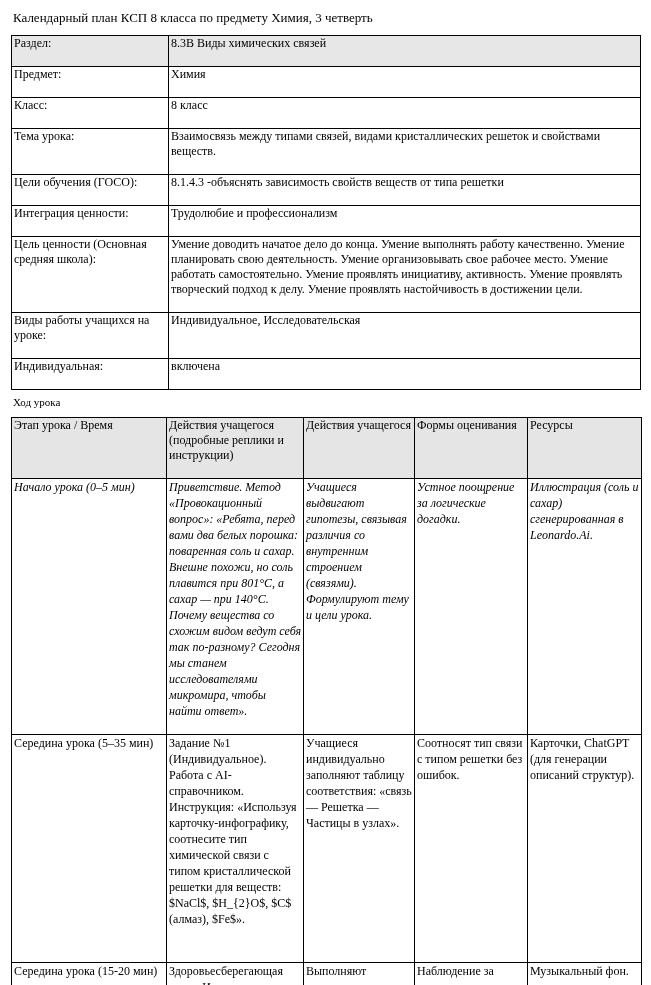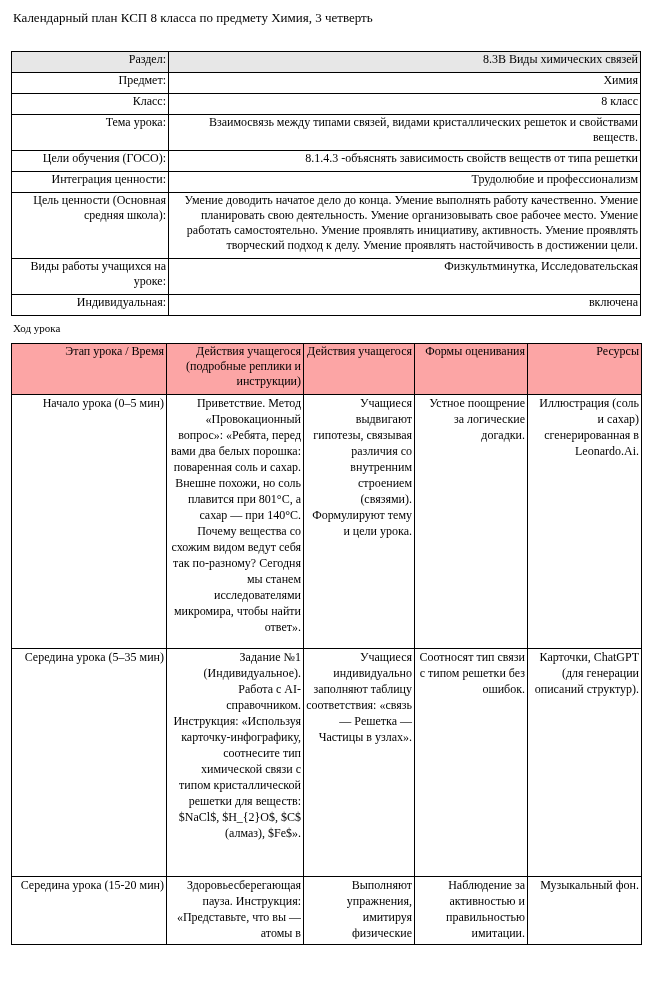--- a/index.html
+++ b/index.html
@@ -4,49 +4,49 @@
 <style>
   * { margin: 0; padding: 0; box-sizing: border-box; }
   html, body { background: #ffffff; }
   body {
     width: 651px; height: 985px; overflow: hidden;
     font-family: "Liberation Serif", "DejaVu Serif", serif;
     color: #000;
   }
   .page { padding: 9px 10px 0 11px; }
   .doc-title {
-    font-size: 13px; line-height: 16px; margin: 1px 0 25px 2px;
+    font-size: 13px; line-height: 16px; margin: 1px 0 9px 2px;
     font-weight: normal;
   }
   table {
     width: 630px; border-collapse: collapse; table-layout: fixed;
   }
   td, th {
     border: 1px solid #000; vertical-align: top;
-    font-size: 12px; padding: 0 2px 5px 2px;
-    font-weight: normal; text-align: right;
+    font-size: 12px; padding: 0 2px 15px 2px;
+    font-weight: normal; text-align: left;
     word-wrap: break-word; overflow-wrap: break-word;
   }
   
   .info-table td { line-height: 15px; }
   .info-table .col-label { width: 157px; }
   .info-table tr.single { height: 16px; }
   .info-table tr.hl td { background: #e7e7e7; }
   
   .section-label { font-size: 11px; line-height: 15px; margin: 5px 0 7px 2px; }
   
   .lesson-table td, .lesson-table th { line-height: 16px; }
-  .lesson-table th { background: #fca5a5; line-height: 15px; }
+  .lesson-table th { background: #e5e5e5; line-height: 15px; }
   .lesson-table .c1 { width: 155px; }
   .lesson-table .c2 { width: 137px; }
   .lesson-table .c3 { width: 111px; }
   .lesson-table .c4 { width: 113px; }
   .lesson-table .c5 { width: 114px; }
   .lesson-table tr.hdr   { height: 46px; }
-  .lesson-table tr.row-a { height: 254px; }
+  .lesson-table tr.row-a { height: 254px; font-style: italic; }
   .lesson-table tr.row-b { height: 228px; }
   .lesson-table tr.row-c { height: 63px; }
   .lesson-table tr.row-c .clip { max-height: 62px; overflow: hidden; }
 </style>
 </head>
 <body>
 
 <div class="page">
 
   <p class="doc-title">Календарный план КСП 8 класса по предмету Химия, 3 четверть</p>
@@ -76,21 +76,21 @@
     <tr class="single">
       <td class="col-label">Интеграция ценности:</td>
       <td>Трудолюбие и профессионализм</td>
     </tr>
     <tr>
       <td class="col-label">Цель ценности (Основная средняя школа):</td>
       <td>Умение доводить начатое дело до конца. Умение выполнять работу качественно. Умение планировать свою деятельность. Умение организовывать свое рабочее место. Умение работать самостоятельно. Умение проявлять инициативу, активность. Умение проявлять творческий подход к делу. Умение проявлять настойчивость в достижении цели.</td>
     </tr>
     <tr>
       <td class="col-label">Виды работы учащихся на уроке:</td>
-      <td>Физкультминутка, Исследовательская</td>
+      <td>Индивидуальное, Исследовательская</td>
     </tr>
     <tr class="single">
       <td class="col-label">Индивидуальная:</td>
       <td>включена</td>
     </tr>
   </tbody>
     </table>
 
   <p class="section-label">Ход урока</p>
 

